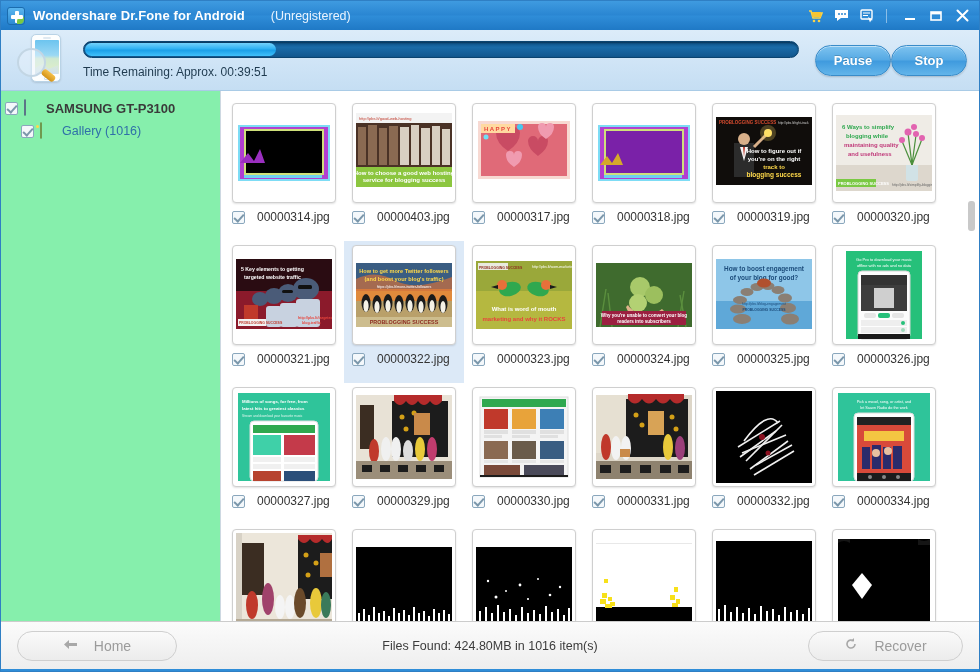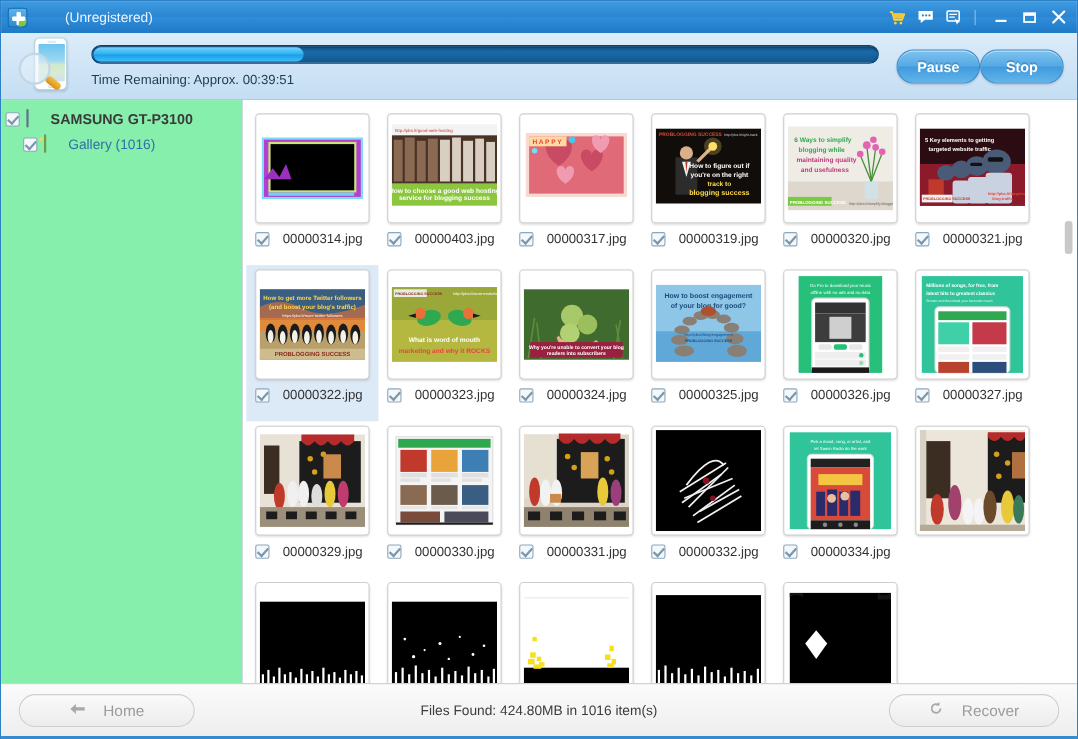--- a/index.html
+++ b/index.html
@@ -252,20 +252,21 @@
 </style>
 </head>
 <body>
 
 <div class="app">
 
   <div class="titlebar">
     <div class="logo-badge">
       <span class="logo-leaf"></span>
     </div>
+    <span class="app-title">Wondershare Dr.Fone for Android</span>
     <span class="reg-status">(Unregistered)</span>
 
     <div class="tb-right">
       <div class="tb-icon">
         <svg width="15" height="14" viewBox="0 0 15 14">
           <path d="M1 2 h2 l2 7 h7 l2 -5 h-9" fill="none" stroke="#f9d34a" stroke-width="1.6"></path>
           <rect x="4" y="3" width="9" height="5" fill="#f6c534"></rect>
           <circle cx="6" cy="12" r="1.3" fill="#f9d34a"></circle>
           <circle cx="11" cy="12" r="1.3" fill="#f9d34a"></circle>
         </svg>
@@ -422,20 +423,39 @@
             <div class="cell-foot">
               <span class="cbox checked"></span>
               <span class="fname">00000317.jpg</span>
             </div>
           </div>
           <div class="cell">
             <div class="thumb-card">
               <div class="thumb-inner">
                 <svg class="thumb-art" width="96" height="92" viewBox="0 0 96 92">
                   <rect width="96" height="92" fill="#ffffff"></rect>
+      <rect x="2" y="18" width="92" height="56" fill="#7ddcf5"></rect>
+      <rect x="4" y="20" width="88" height="52" fill="#b23fd0"></rect>
+      <rect x="8" y="22" width="80" height="46" fill="#cfe07a"></rect>
+      <rect x="10" y="24" width="76" height="42" fill="#7a21a8"></rect>
+      <path d="M4 58 l7 -9 5 7 6 -10 5 12 z" fill="#d4a82a"></path>
+      <rect x="8" y="68" width="78" height="3" fill="#6fd0f0"></rect>
+                </svg>
+              </div>
+            </div>
+            <div class="cell-foot">
+              <span class="cbox checked"></span>
+              <span class="fname">00000318.jpg</span>
+            </div>
+          </div>
+          <div class="cell">
+            <div class="thumb-card">
+              <div class="thumb-inner">
+                <svg class="thumb-art" width="96" height="92" viewBox="0 0 96 92">
+                  <rect width="96" height="92" fill="#ffffff"></rect>
       <rect x="0" y="10" width="96" height="68" fill="#100d0b"></rect>
       <text x="3" y="17" font-size="4.5" fill="#d64b2f" font-weight="bold" font-family="sans-serif">PROBLOGGING SUCCESS</text>
       <text x="62" y="17" font-size="3.2" fill="#cfcfcf" font-family="sans-serif">http://pbs.lt/right-track</text>
       <g>
                     <rect x="18" y="36" width="20" height="34" fill="#2c2c2c"></rect>
       <circle cx="28" cy="32" r="6" fill="#d9b08a"></circle>
       <path d="M24 40 l4 14 4 -14z" fill="#f4f4f4"></path>
                     <path d="M27 40 l1 10 1 -10z" fill="#c0392b"></path>
       <path d="M38 40 L50 28" stroke="#d9b08a" stroke-width="3"></path>
                   </g>

